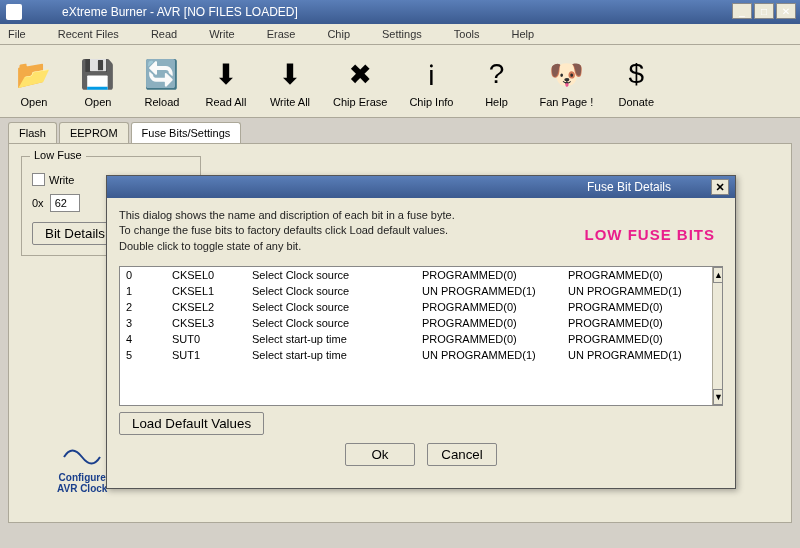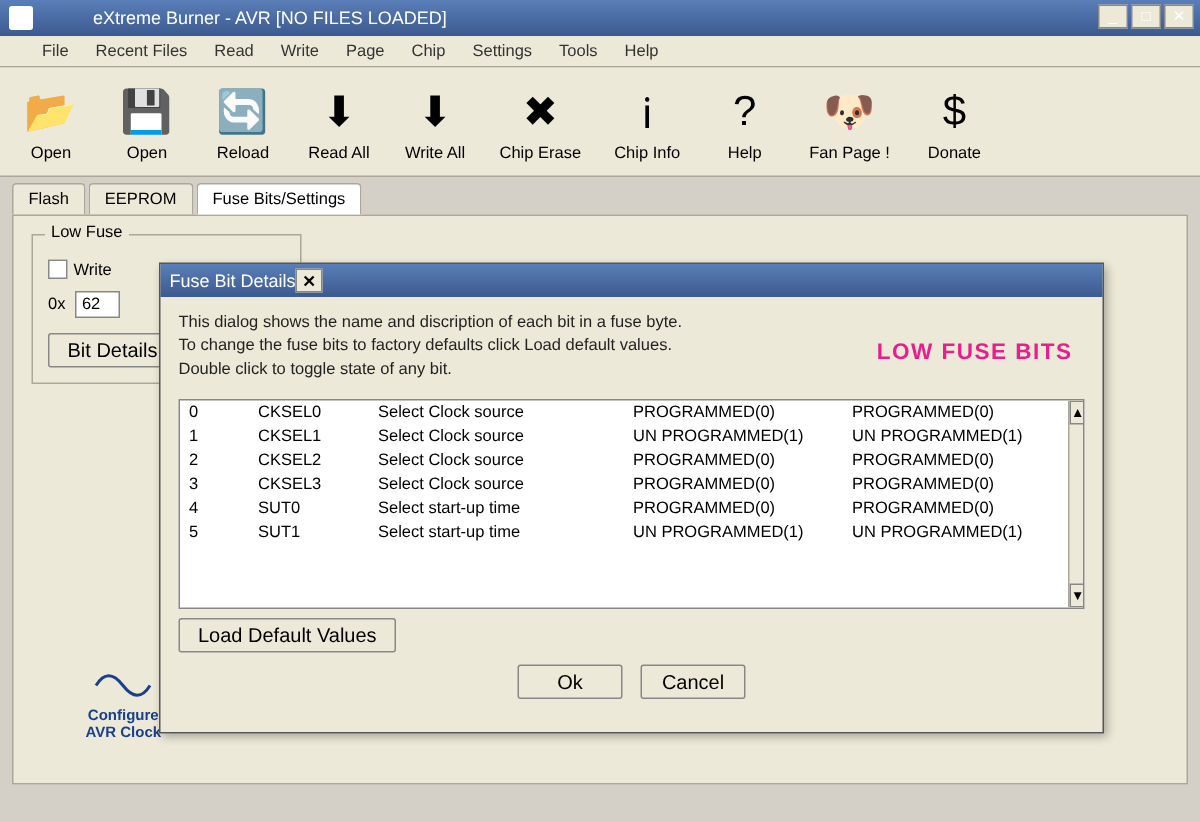--- a/index.html
+++ b/index.html
@@ -1,37 +1,37 @@
 <!DOCTYPE html>
 <html><head>
 <meta charset="utf-8">
 <style>
 * { box-sizing: border-box; margin: 0; padding: 0; }
 body { font-family: Tahoma, sans-serif; font-size: 11px; background: #d4d0c8; width: 800px; height: 548px; overflow: hidden; position: relative; }
 .titlebar { background: linear-gradient(to bottom, #5a7eb8, #3b5a8f); color: white; padding: 4px 6px; font-size: 12px; display: flex; align-items: center; gap: 36px; }
 .titlebar-icon { width: 16px; height: 16px; background: #fff; margin-right: 4px; border-radius: 2px; }
-.menubar { background: #ece9d8; padding: 2px 20px; display: flex; gap: 2px; border-bottom: 1px solid #aca899; }
+.menubar { background: #ece9d8; padding: 2px 0; display: flex; gap: 16px; border-bottom: 1px solid #aca899; }
 .menubar span { padding: 2px 8px; color: #333; cursor: default; }
 .toolbar { background: #ece9d8; padding: 4px; display: flex; gap: 4px; border-bottom: 1px solid #aca899; }
 .tool-btn { display: flex; flex-direction: column; align-items: center; padding: 4px 8px; border: 1px solid transparent; border-radius: 3px; min-width: 60px; cursor: default; }
 .tool-icon { width: 40px; height: 40px; display: flex; align-items: center; justify-content: center; font-size: 28px; }
 .tool-label { font-size: 11px; margin-top: 2px; }
 .tabs-row { padding: 4px 8px 0 8px; display: flex; }
 .tab { padding: 4px 10px; border: 1px solid #aca899; border-bottom: none; background: #ece9d8; margin-right: 2px; border-radius: 3px 3px 0 0; cursor: default; }
 .tab.active { background: #fff; position: relative; z-index: 2; }
 .tab-content { border: 1px solid #aca899; background: #ece9d8; margin: 0 8px; padding: 12px; height: 380px; position: relative; }
 .group-box { border: 1px solid #aca899; padding: 16px 10px 10px 10px; width: 180px; position: relative; }
 .group-title { position: absolute; top: -8px; left: 8px; background: #ece9d8; padding: 0 4px; }
 .checkbox-row { display: flex; align-items: center; gap: 4px; margin-bottom: 8px; }
 .checkbox { width: 13px; height: 13px; border: 1px solid #888; background: #fff; }
 .hex-row { display: flex; align-items: center; gap: 6px; margin-bottom: 10px; }
 .hex-input { border: 1px solid #888; background: #fff; padding: 2px 4px; width: 30px; }
 .btn { border: 1px solid #888; background: #ece9d8; padding: 3px 12px; cursor: default; border-radius: 2px; }
 .dialog { position: absolute; left: 106px; top: 175px; width: 630px; background: #ece9d8; border: 1px solid #555; box-shadow: 2px 2px 6px rgba(0,0,0,0.3); z-index: 100; }
-.dialog-title { background: linear-gradient(to bottom, #5a7eb8, #3b5a8f); color: white; padding: 3px 6px; display: flex; justify-content: flex-start; align-items: center; font-size: 12px; }
+.dialog-title { background: linear-gradient(to bottom, #5a7eb8, #3b5a8f); color: white; padding: 3px 6px; display: flex; justify-content: flex-end; align-items: center; font-size: 12px; gap: 40px; }
 .close-btn { width: 18px; height: 16px; background: #ece9d8; border: 1px solid #888; color: #000; display: flex; align-items: center; justify-content: center; font-size: 11px; cursor: default; font-weight: bold; }
 .dialog-body { padding: 10px 12px; }
 .intro-text { font-size: 11px; color: #222; line-height: 1.4; }
 .pink-label { color: #e91e8c; font-weight: bold; font-size: 15px; position: absolute; right: 20px; top: 28px; letter-spacing: 1px; }
 .table-wrap { border: 1px solid #888; background: #fff; margin-top: 12px; height: 140px; overflow: hidden; position: relative; }
 .table-head { display: flex; background: #ece9d8; border-bottom: 1px solid #aca899; }
 .th { padding: 3px 6px; border-right: 1px solid #aca899; font-weight: normal; background: linear-gradient(to bottom, #fff, #ece9d8); }
 .tbody .tr { display: flex; }
 .td { padding: 2px 6px; }
 .c0 { width: 46px; } .c1 { width: 80px; } .c2 { width: 170px; } .c3 { width: 146px; } .c4 { width: 150px; }
@@ -56,21 +56,21 @@
     <div class="win-btn">□</div>
     <div class="win-btn">✕</div>
   </div>
 </div>
 
 <div class="menubar" id="menubar">
     <span>File</span>
     <span>Recent Files</span>
     <span>Read</span>
     <span>Write</span>
-    <span>Page</span>
+    <span>Erase</span>
     <span>Chip</span>
     <span>Settings</span>
     <span>Tools</span>
     <span>Help</span>
   </div>
 
 <div class="toolbar" id="toolbar">
     <div class="tool-btn">
       <div class="tool-icon">📂</div>
       <div class="tool-label">Open</div>

